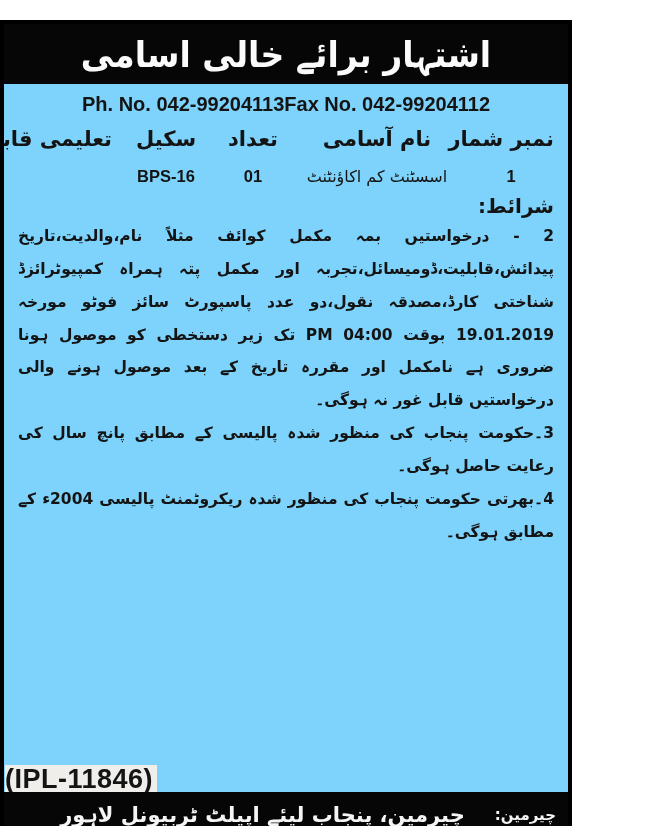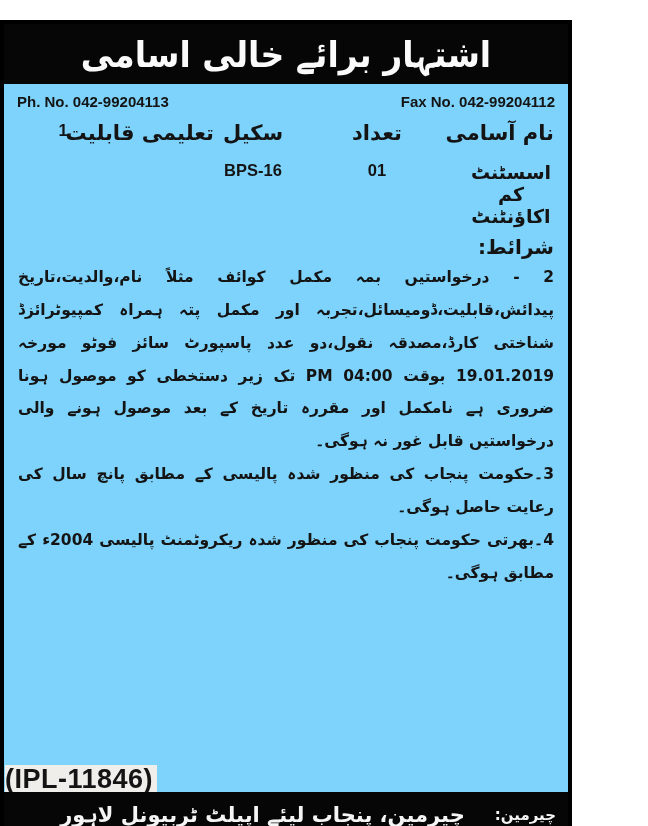--- a/index.html
+++ b/index.html
@@ -27,24 +27,24 @@
   .banner-title {
     color: #fafafa;
     font-size: 33px;
     font-weight: 700;
     letter-spacing: 1px;
     transform: scaleY(1.08);
     white-space: nowrap;
   }
   
   .contact-row {
-    display: flex; justify-content: space-between;
+    display: flex; justify-content: center;
     padding: 7px 13px 1px 13px;
     font-family: "Liberation Sans", sans-serif;
-    font-size: 15px; font-weight: 700;
+    font-size: 20px; font-weight: 700;
   }
   
   .intro {
     direction: rtl;
     margin: 4px 14px 0 14px;
     font-size: 19.5px;
     font-weight: 700;
     line-height: 2.28;
     text-align: justify;
   }
@@ -58,23 +58,23 @@
     margin: 10px 14px 0 10px;
     align-items: start;
   }
   .vac-table .th {
     font-size: 21px; font-weight: 700;
     text-align: center;
     padding-bottom: 16px;
     white-space: nowrap;
   }
   .vac-table .td {
-    font-size: 19px;
+    font-size: 16px;
     text-align: center;
-    font-weight: 700;
+    font-weight: 400;
   }
   .vac-table .td.latin {
     font-family: "Liberation Sans", sans-serif;
     font-weight: 700;
     font-size: 16.5px;
   }
   .vac-table .td.qual {
     font-size: 15.5px;
     text-align: right;
     line-height: 2.1;
@@ -144,20 +144,21 @@
     <span class="banner-title">اشتہار برائے خالی اسامی</span>
   </div>
 
   <div class="contact-row">
     <span>Ph. No. 042-99204113</span>
     <span>Fax No. 042-99204112</span>
   </div>
 
 
   <div class="vac-table">
+    <span class="th">نمبر شمار</span>
     <span class="th">نام آسامی</span>
     <span class="th">تعداد</span>
     <span class="th">سکیل</span>
     <span class="th">تعلیمی قابلیت</span>
 
     <span class="td latin">1</span>
     <span class="td">اسسٹنٹ کم اکاؤنٹنٹ</span>
     <span class="td latin">01</span>
     <span class="td latin">BPS-16</span>
   </div>

